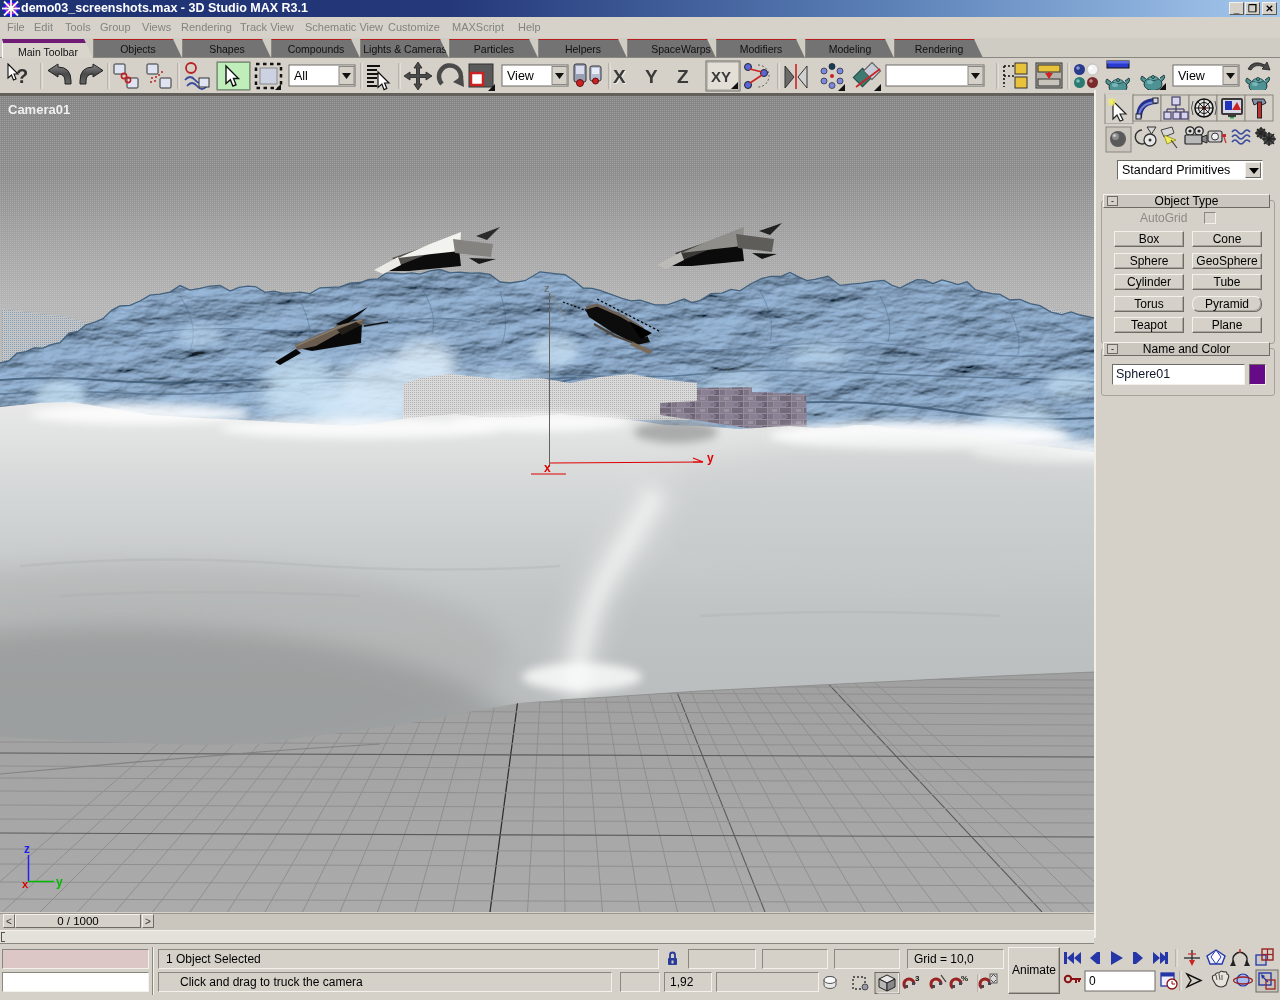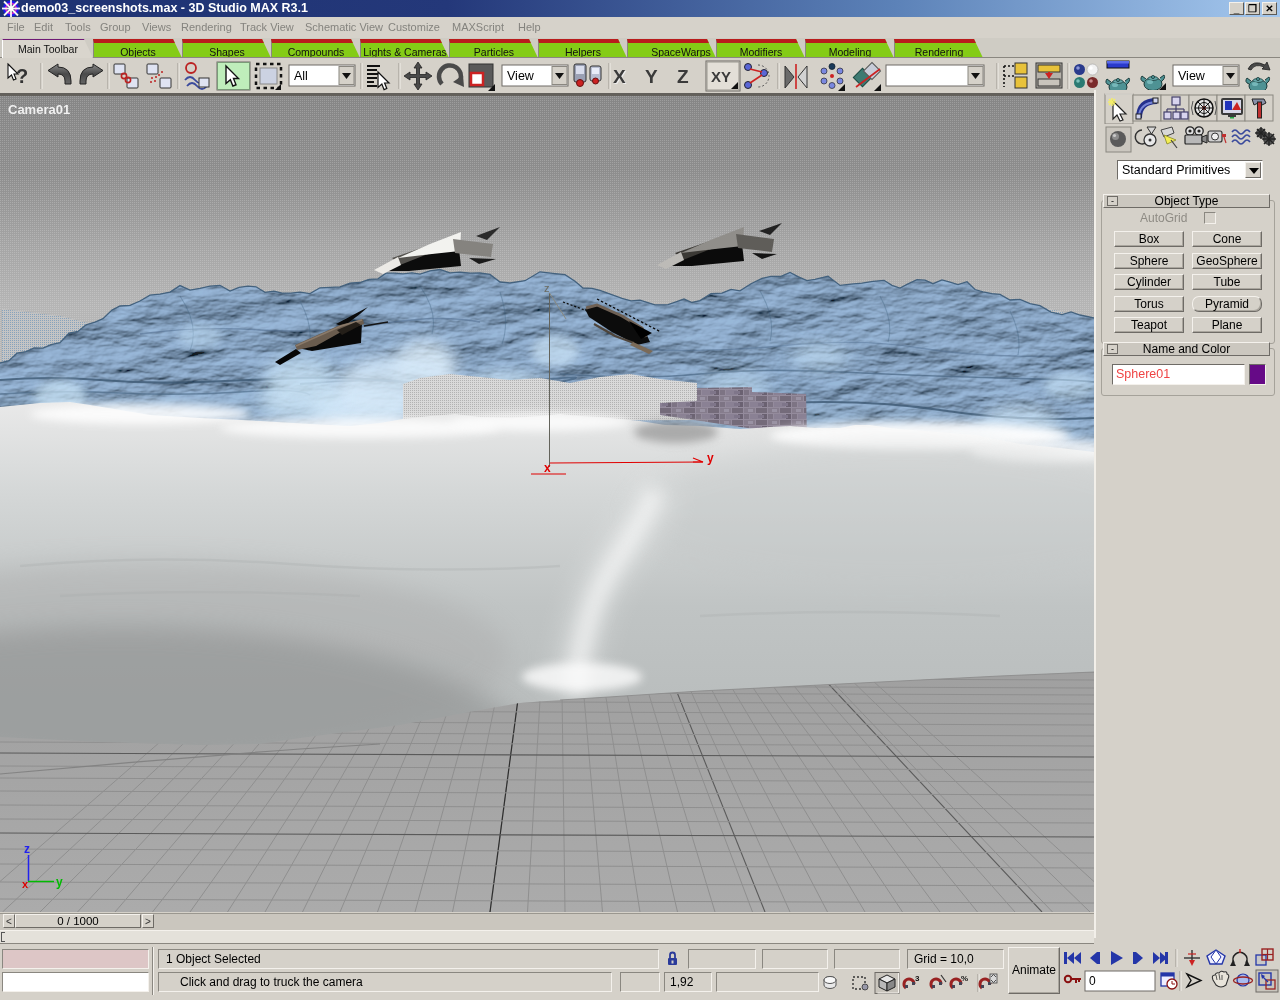--- a/index.html
+++ b/index.html
@@ -9,22 +9,22 @@
 
 #titlebar { left:0; top:0; width:1280px; height:17px; background:linear-gradient(90deg,#1e3272 0%, #24387a 35%, #5c82b8 70%, #a5c8ee 100%); color:#fff; }
 #titletext { position:absolute; left:21px; top:1px; font-size:12.5px; font-weight:bold; letter-spacing:0px; }
 .winbtn { position:absolute; top:2px; width:15px; height:13px; background:#d5d1c9; border:1px solid; border-color:#f4f1ec #5d5a55 #5d5a55 #f4f1ec; color:#000; font-size:10px; line-height:11px; text-align:center; font-weight:bold; }
 
 #menubar { left:0; top:17px; width:1280px; height:21px; background:#d6d2ca; color:#84837e; font-size:11px; }
 #menubar span { position:absolute; top:4px; }
 
 #tabrow { left:0; top:38px; width:1280px; height:20px; background:#cfccc4; }
 .tab { position:absolute; top:1px; height:19px; white-space:nowrap; font-size:10.5px; color:#111; text-align:center; line-height:19px; }
-.tabi { background:#84cc16; border-top:4px solid #b91c1c; border-left:1px solid #8a8780; clip-path:polygon(0 0, calc(100% - 9px) 0, 100% 100%, 0 100%); }
-.taba { background:#d9d5cd; border-top:1px solid #701a75; border-left:1px solid #fff; clip-path:polygon(0 0, calc(100% - 9px) 0, 100% 100%, 0 100%); z-index:2; }
+.tabi { background:#737373; border-top:1px solid #b91c1c; border-left:1px solid #8a8780; clip-path:polygon(0 0, calc(100% - 9px) 0, 100% 100%, 0 100%); }
+.taba { background:#d9d5cd; border-top:4px solid #701a75; border-left:1px solid #fff; clip-path:polygon(0 0, calc(100% - 9px) 0, 100% 100%, 0 100%); z-index:2; }
 #tabline { left:0; top:57px; width:1280px; height:1px; background:#8a8780; }
 
 #toolbar { left:0; top:58px; width:1280px; height:38px; background:#d5d1c9; }
 
 #viewport { left:0; top:96px; width:1094px; height:816px; background:#999; }
 
 #cmdpanel { left:1094px; top:90px; width:186px; height:848px; background:#d5d1c9; border-left:2px solid #f2efe9; }
 .rollhdr { position:absolute; left:7px; width:167px; height:14px; background:#cbc7bf; border:1px solid; border-color:#f4f1ec #6e6b66 #6e6b66 #f4f1ec; font-size:12px; color:#000; text-align:center; line-height:13px; }
 .minus { position:absolute; left:3px; top:1px; width:11px; height:10px; border:1px solid #6e6b66; background:#d5d1c9; font-size:9px; line-height:8px; text-align:center; color:#000; }
 .objbtn { position:absolute; width:70px; height:16px; background:#d5d1c9; border:1px solid; border-color:#f4f1ec #6e6b66 #6e6b66 #f4f1ec; box-shadow:inset -1px -1px 0 #aaa69e; font-size:12px; color:#000; text-align:center; line-height:15px; }
@@ -734,21 +734,21 @@
     <div class="objbtn" style="left:96px;top:163px;">GeoSphere</div>
     <div class="objbtn" style="left:18px;top:184px;">Cylinder</div>
     <div class="objbtn" style="left:96px;top:184px;">Tube</div>
     <div class="objbtn" style="left:18px;top:206px;">Torus</div>
     <div class="objbtn" style="left:96px;top:206px;border-radius:7px;">Pyramid</div>
     <div class="objbtn" style="left:18px;top:227px;">Teapot</div>
     <div class="objbtn" style="left:96px;top:227px;">Plane</div>
 
     <div class="abs" style="left:5px;top:258px;width:174px;height:48px;border:1px solid #a5a29a;border-radius:3px;"></div>
     <div class="rollhdr" style="top:252px;"><div class="minus">-</div>Name and Color</div>
-    <div class="abs" style="left:16px;top:274px;width:133px;height:21px;background:#fff;border:1px solid;border-color:#6e6b66 #f4f1ec #f4f1ec #6e6b66;font-size:12.5px;color:#ef4444;padding:2px 16px 0 3px;">Sphere01</div>
+    <div class="abs" style="left:16px;top:274px;width:133px;height:21px;background:#fff;border:1px solid;border-color:#6e6b66 #f4f1ec #f4f1ec #6e6b66;font-size:12.5px;color:#0f172a;padding:2px 16px 0 3px;">Sphere01</div>
     <div class="abs" style="left:153px;top:274px;width:17px;height:21px;background:#660a87;border:1px solid;border-color:#6e6b66 #f4f1ec #f4f1ec #6e6b66;"></div>
   </div>
   <div id="timeslider" class="abs" style="width:1094px;">
     <div class="abs" style="left:0px;top:0px;width:1094px;height:17px;background:#cac6be;border-top:1px solid #9a978f;"></div>
     <div class="abs" style="left:3px;top:1px;width:12px;height:14px;background:#d5d1c9;border:1px solid;border-color:#f4f1ec #6e6b66 #6e6b66 #f4f1ec;font-size:10px;text-align:center;line-height:13px;color:#333;">&lt;</div>
     <div class="abs" style="left:15px;top:1px;width:126px;height:14px;background:#d5d1c9;border:1px solid;border-color:#f4f1ec #6e6b66 #6e6b66 #f4f1ec;font-size:11.5px;text-align:center;line-height:13px;color:#000;">0 / 1000</div>
     <div class="abs" style="left:142px;top:1px;width:12px;height:14px;background:#d5d1c9;border:1px solid;border-color:#f4f1ec #6e6b66 #6e6b66 #f4f1ec;font-size:10px;text-align:center;line-height:13px;color:#333;">&gt;</div>
   </div>
   <div id="trackbar" class="abs" style="width:1094px;">
       <div class="abs" style="left:1px;top:1px;width:4px;height:10px;border:1px solid #555;border-right:none;"></div>

